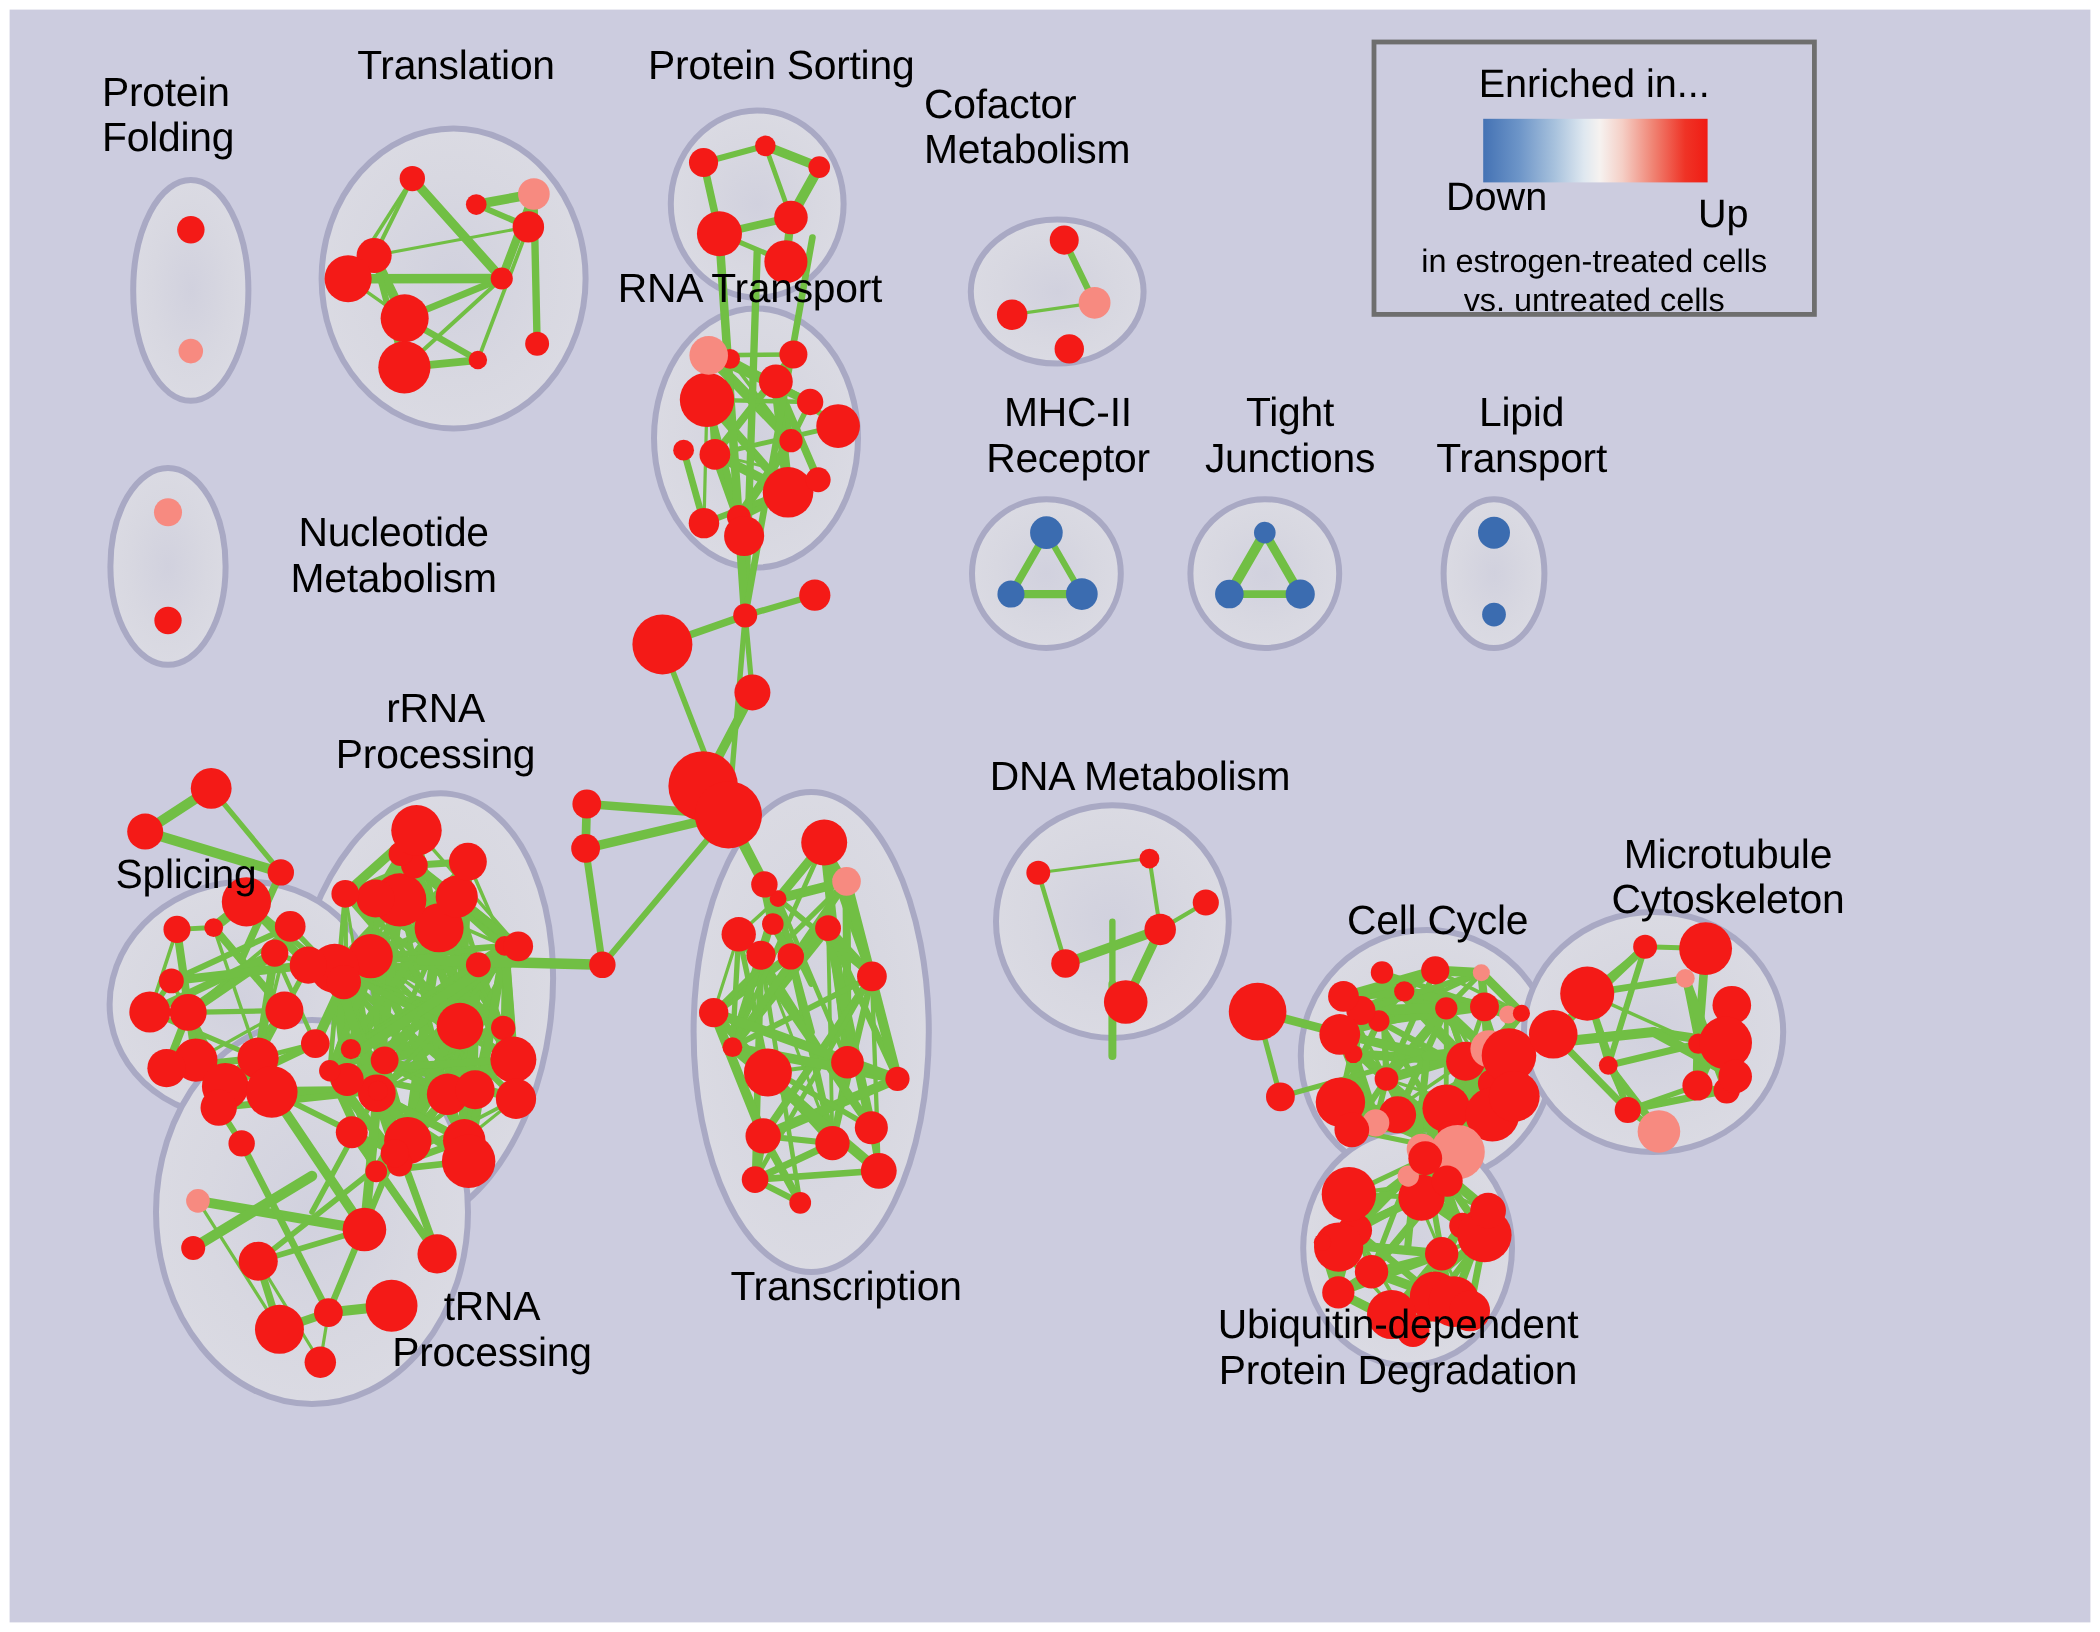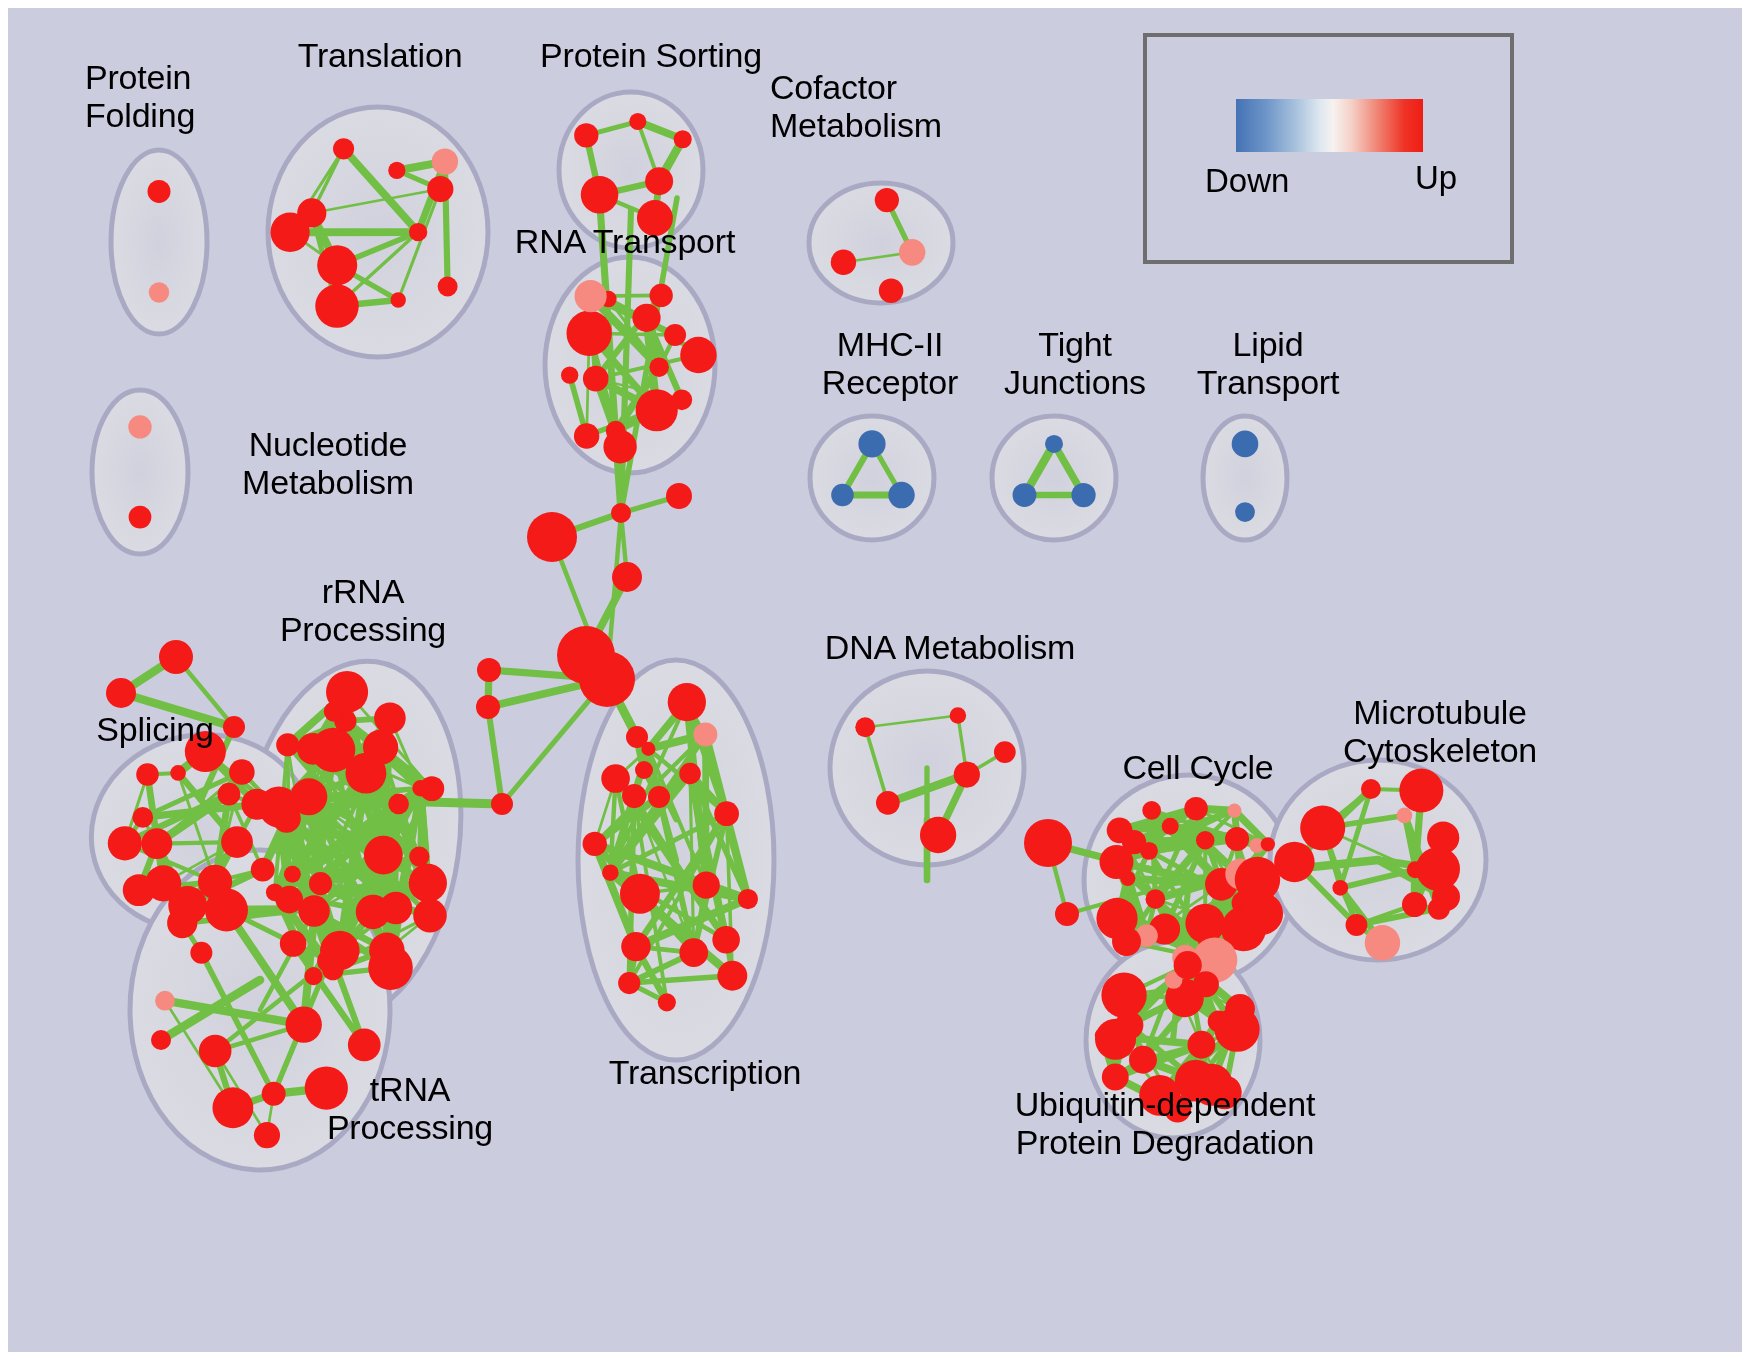--- a/index.html
+++ b/index.html
@@ -29,21 +29,21 @@
     box-sizing:border-box;
   }
   #legend .ltitle{
     position:absolute;left:0;top:14px;width:100%;
     text-align:center;font-size:33px;color:#000;
   }
   #legend .bar{
     position:absolute;left:89px;top:62px;width:187px;height:53px;
     background:linear-gradient(to right,#4472b4 0%,#6d95c8 16%,#a8c2dd 32%,#dfe8f0 45%,#f6f2f0 52%,#f5cfc6 62%,#f08272 76%,#ef3326 90%,#f01c14 100%);
   }
-  #legend .ldown{position:absolute;left:58px;top:125px;font-size:33px;color:#000;}
+  #legend .ldown{position:absolute;left:58px;top:108px;font-size:33px;color:#000;}
   #legend .lup{position:absolute;left:268px;top:122px;font-size:33px;color:#000;}
   #legend .lsub{
     position:absolute;left:0;top:166px;width:100%;
     text-align:center;font-size:27px;color:#000;line-height:1.18;
   }
 </style>
 </head>
 <body>
 
 <div id="root">
@@ -856,18 +856,20 @@
 Cytoskeleton</div>
       <div class="lbl" style="left: 1068px; top: 748px; width: 260px; text-align: center;">Cell Cycle</div>
       <div class="lbl" style="left: 560px; top: 1053px; width: 290px; text-align: center;">Transcription</div>
       <div class="lbl" style="left: 280px; top: 1070px; width: 260px; text-align: center;">tRNA
 Processing</div>
       <div class="lbl" style="left: 955px; top: 1085px; width: 420px; text-align: center;">Ubiquitin-dependent
 Protein Degradation</div>
     </div>
 
   <div id="legend">
+    <div class="ltitle">Enriched in...</div>
     <div class="bar"></div>
     <div class="ldown">Down</div>
     <div class="lup">Up</div>
+    <div class="lsub"><span>in estrogen-treated cells</span><br><span>vs. untreated cells</span></div>
   </div>
 
 </div>
 
 </body></html>

